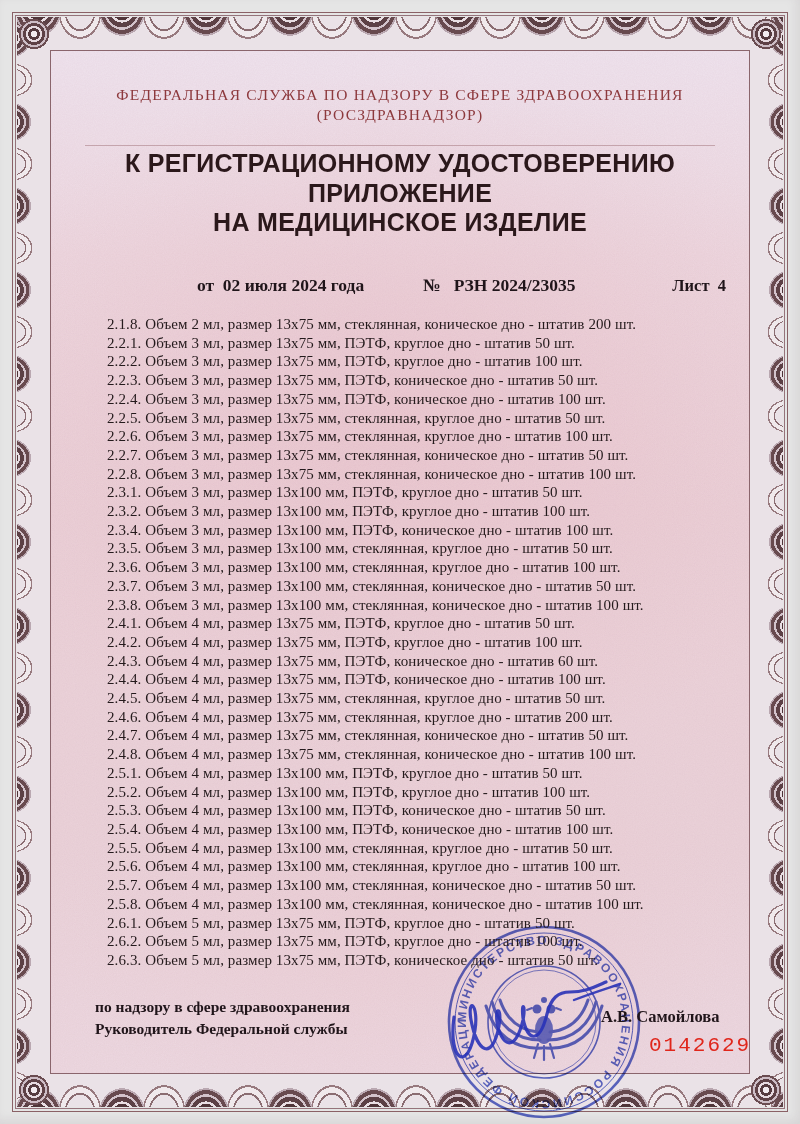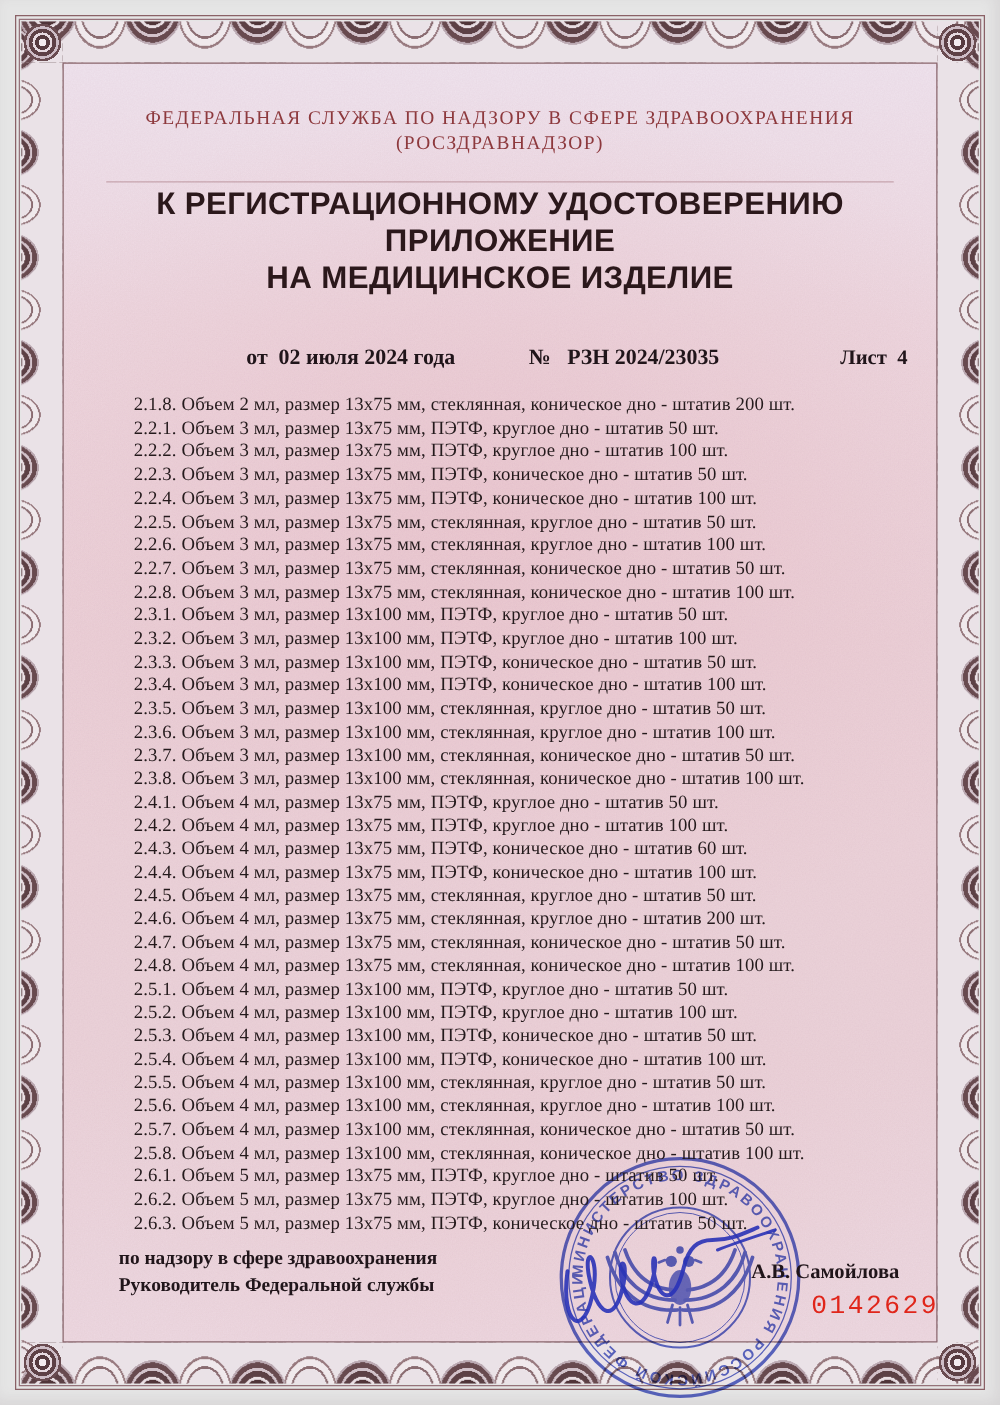--- a/index.html
+++ b/index.html
@@ -125,21 +125,20 @@
       <div>2.2.1. Объем 3 мл, размер 13х75 мм, ПЭТФ, круглое дно - штатив 50 шт.</div>
       <div>2.2.2. Объем 3 мл, размер 13х75 мм, ПЭТФ, круглое дно - штатив 100 шт.</div>
       <div>2.2.3. Объем 3 мл, размер 13х75 мм, ПЭТФ, коническое дно - штатив 50 шт.</div>
       <div>2.2.4. Объем 3 мл, размер 13х75 мм, ПЭТФ, коническое дно - штатив 100 шт.</div>
       <div>2.2.5. Объем 3 мл, размер 13х75 мм, стеклянная, круглое дно - штатив 50 шт.</div>
       <div>2.2.6. Объем 3 мл, размер 13х75 мм, стеклянная, круглое дно - штатив 100 шт.</div>
       <div>2.2.7. Объем 3 мл, размер 13х75 мм, стеклянная, коническое дно - штатив 50 шт.</div>
       <div>2.2.8. Объем 3 мл, размер 13х75 мм, стеклянная, коническое дно - штатив 100 шт.</div>
       <div>2.3.1. Объем 3 мл, размер 13х100 мм, ПЭТФ, круглое дно - штатив 50 шт.</div>
       <div>2.3.2. Объем 3 мл, размер 13х100 мм, ПЭТФ, круглое дно - штатив 100 шт.</div>
-      <div>2.3.3. Объем 3 мл, размер 13х100 мм, ПЭТФ, коническое дно - штатив 50 шт.</div>
       <div>2.3.4. Объем 3 мл, размер 13х100 мм, ПЭТФ, коническое дно - штатив 100 шт.</div>
       <div>2.3.5. Объем 3 мл, размер 13х100 мм, стеклянная, круглое дно - штатив 50 шт.</div>
       <div>2.3.6. Объем 3 мл, размер 13х100 мм, стеклянная, круглое дно - штатив 100 шт.</div>
       <div>2.3.7. Объем 3 мл, размер 13х100 мм, стеклянная, коническое дно - штатив 50 шт.</div>
       <div>2.3.8. Объем 3 мл, размер 13х100 мм, стеклянная, коническое дно - штатив 100 шт.</div>
       <div>2.4.1. Объем 4 мл, размер 13х75 мм, ПЭТФ, круглое дно - штатив 50 шт.</div>
       <div>2.4.2. Объем 4 мл, размер 13х75 мм, ПЭТФ, круглое дно - штатив 100 шт.</div>
       <div>2.4.3. Объем 4 мл, размер 13х75 мм, ПЭТФ, коническое дно - штатив 60 шт.</div>
       <div>2.4.4. Объем 4 мл, размер 13х75 мм, ПЭТФ, коническое дно - штатив 100 шт.</div>
       <div>2.4.5. Объем 4 мл, размер 13х75 мм, стеклянная, круглое дно - штатив 50 шт.</div>

